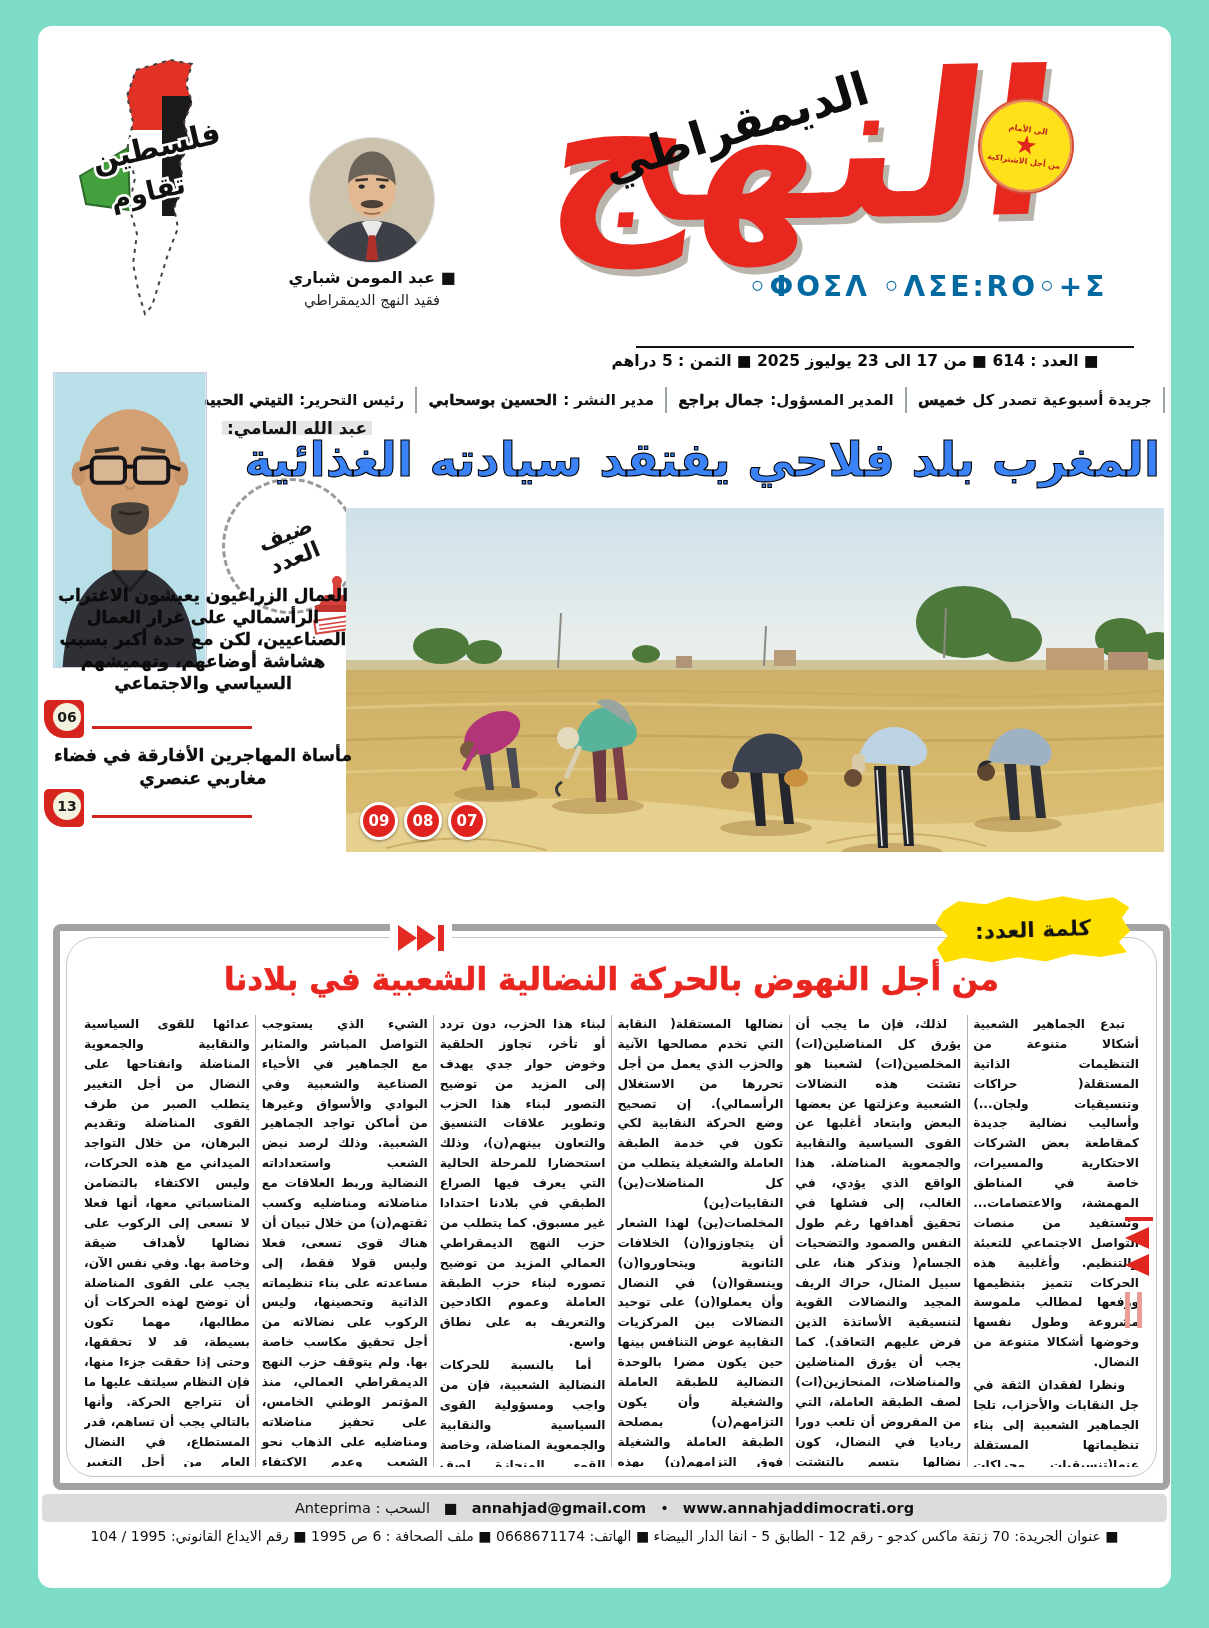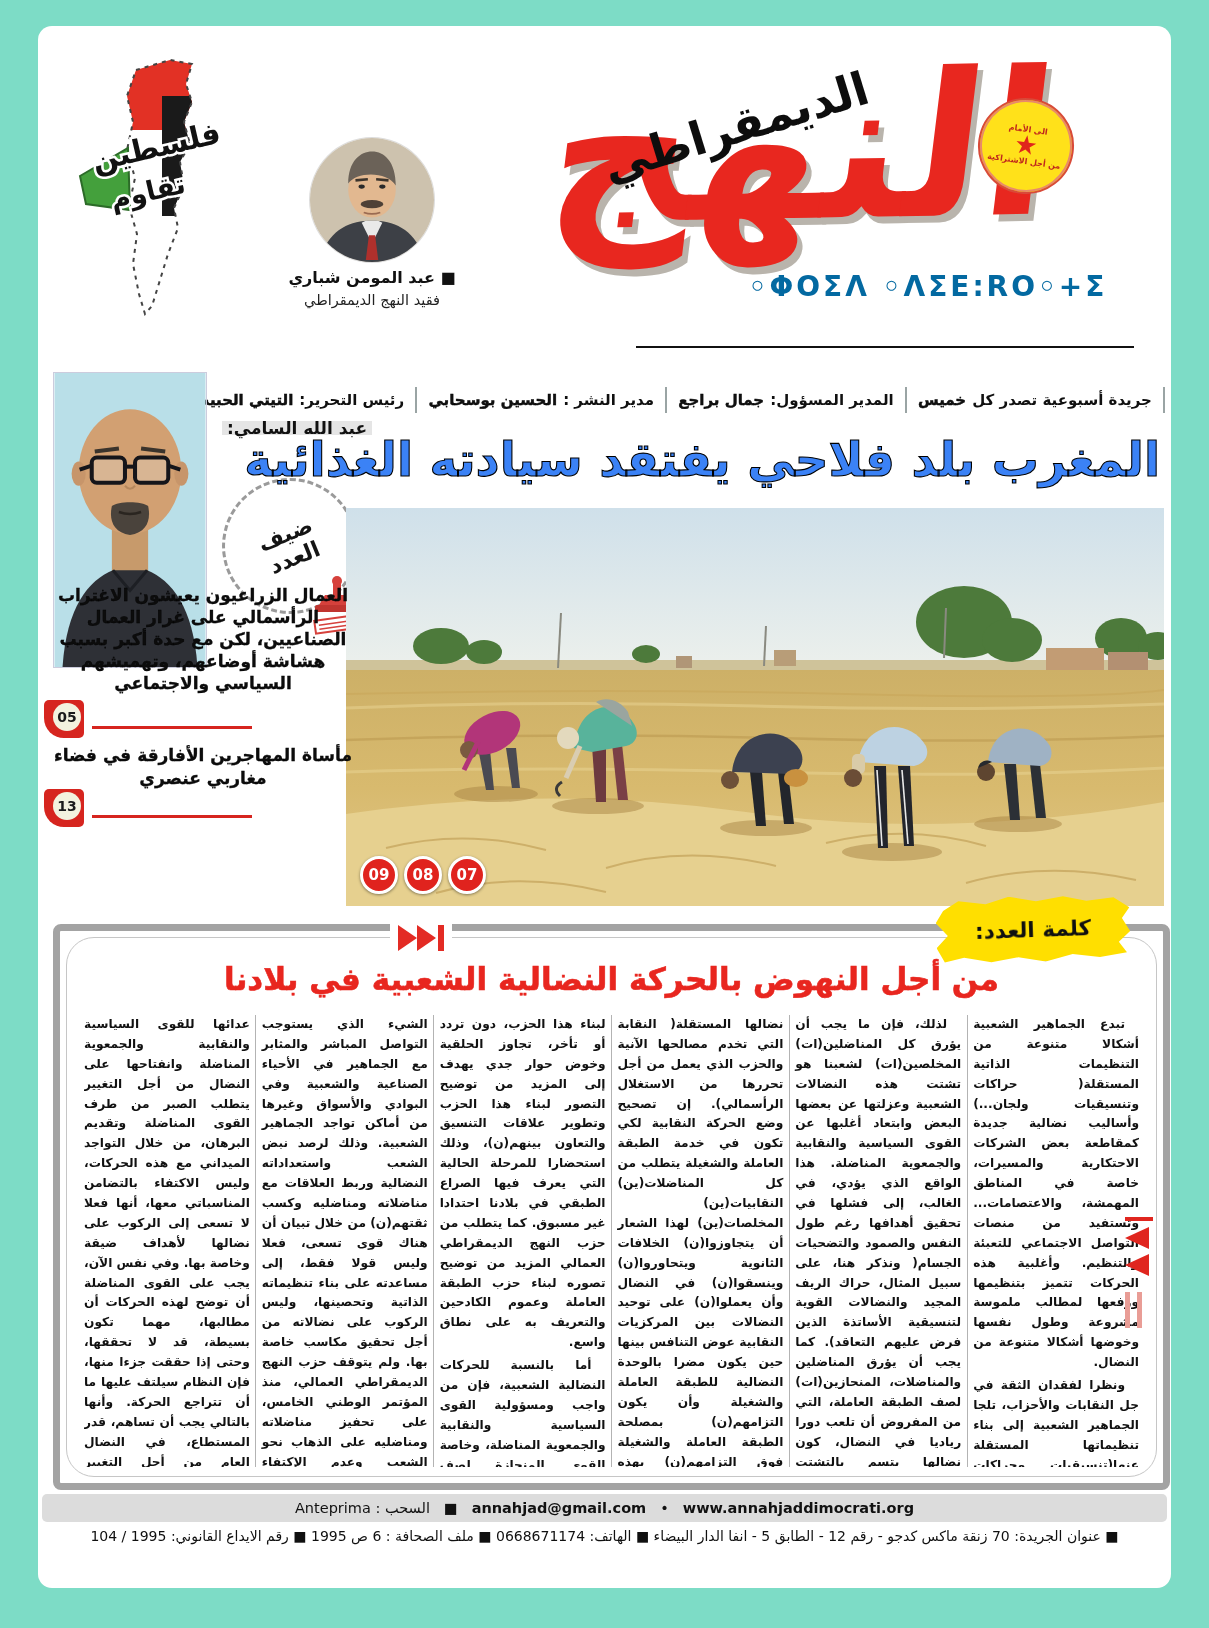--- a/index.html
+++ b/index.html
@@ -83,21 +83,21 @@
     background:#f3f2df;display:flex;align-items:center;justify-content:center;
     font-size:14px;font-weight:bold;color:#1a1a1a;
   }
   .t-line{width:160px;height:3px;background:#d6251f;margin-bottom:9px;}
 
   
   .headline{
     left:322px;top:406px;width:800px;text-align:center;font-size:47px;font-weight:bold;
     color:#3b82f6;direction:rtl;letter-spacing:-1px;-webkit-text-stroke:1.1px #000;white-space:nowrap;
   }
-  .photo{left:308px;top:482px;width:818px;height:398px;overflow:hidden;background:#d8ba6e;}
+  .photo{left:308px;top:482px;width:818px;height:344px;overflow:hidden;background:#d8ba6e;}
   .photo svg{display:block;}
   .photo-badges{position:absolute;left:14px;bottom:12px;display:flex;gap:6px;}
   .p-badge{
     width:38px;height:38px;border-radius:50%;background:#e0231e;border:3px solid #fff;
     color:#fff;font-size:15px;font-weight:bold;display:flex;align-items:center;justify-content:center;
     box-shadow:0 1px 3px rgba(0,0,0,.45);box-sizing:border-box;
   }
 
   
   .box{
@@ -187,20 +187,21 @@
   <div class="abs nahj">النهج</div>
   <div class="abs qualifier">الديمقراطي</div>
   <div class="abs emblem">
     <div class="tiny">الى الأمام</div>
     <div class="star">★</div>
     <div class="tiny">من أجل الاشتراكية</div>
   </div>
   <div class="abs tifinagh">◦ΦΟΣΛ ◦ΛΣΕ:RΟ◦+Σ</div>
 
   <div class="abs issue-rule"></div>
+  <div class="abs issue-bar">■ العدد : 614 ■ من 17 الى 23 يوليوز 2025 ■ الثمن : 5 دراهم</div>
 
   <div class="abs staff-bar">
     <div class="staff-sep"></div>
     <div class="staff-item">
       <span class="lbl">جريدة أسبوعية تصدر كل</span>
       <span class="nm">خميس</span>
     </div>
     <div class="staff-sep"></div>
     <div class="staff-item">
       <span class="lbl">المدير المسؤول:</span>
@@ -261,21 +262,21 @@
     </svg>
   </div>
 
   <div class="abs teasers">
     <div class="teaser">
       <div class="t-text">العمال الزراعيون يعيشون الاغتراب الرأسمالي على غرار العمال الصناعيين، لكن مع حدة أكبر بسبب هشاشة أوضاعهم، وتهميشهم السياسي والاجتماعي</div>
     </div>
     <div class="teaser">
       <div class="t-row">
         <div class="t-badge">
-          <span class="num">05</span>
+          <span class="num">06</span>
         </div>
         <div class="t-line"></div>
       </div>
     </div>
     <div class="teaser">
       <div class="t-text">مأساة المهاجرين الأفارقة في فضاء مغاربي عنصري</div>
       <div class="t-row">
         <div class="t-badge">
           <span class="num">13</span>
         </div>

